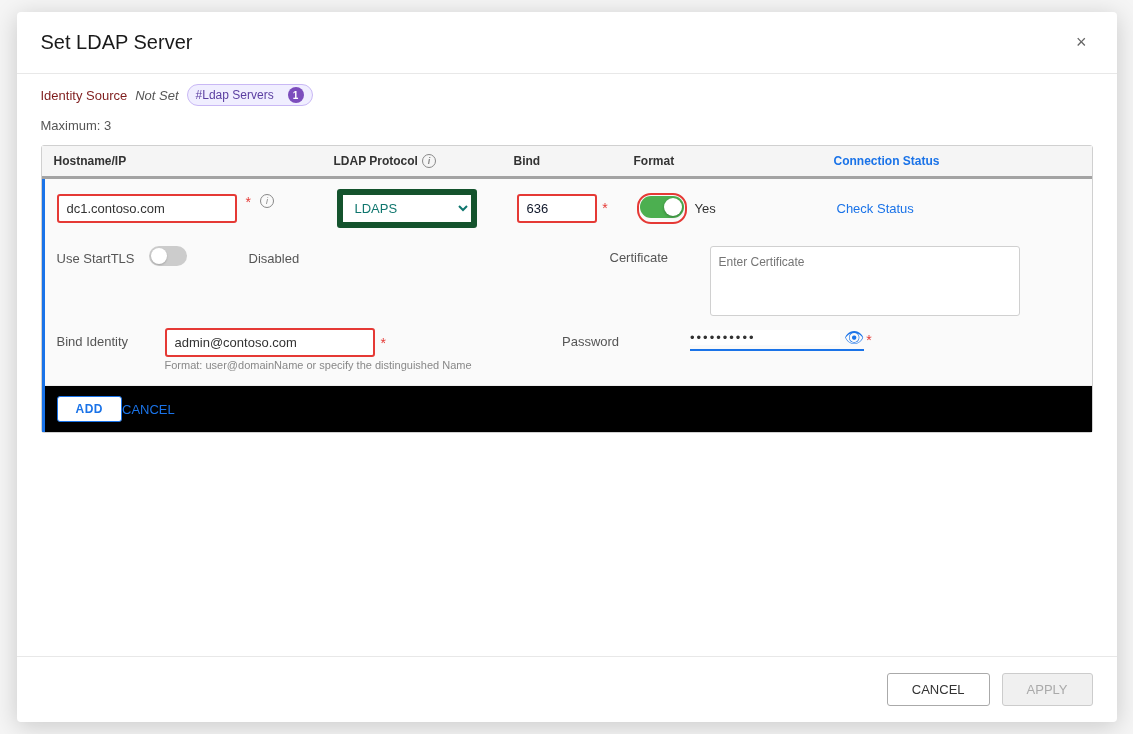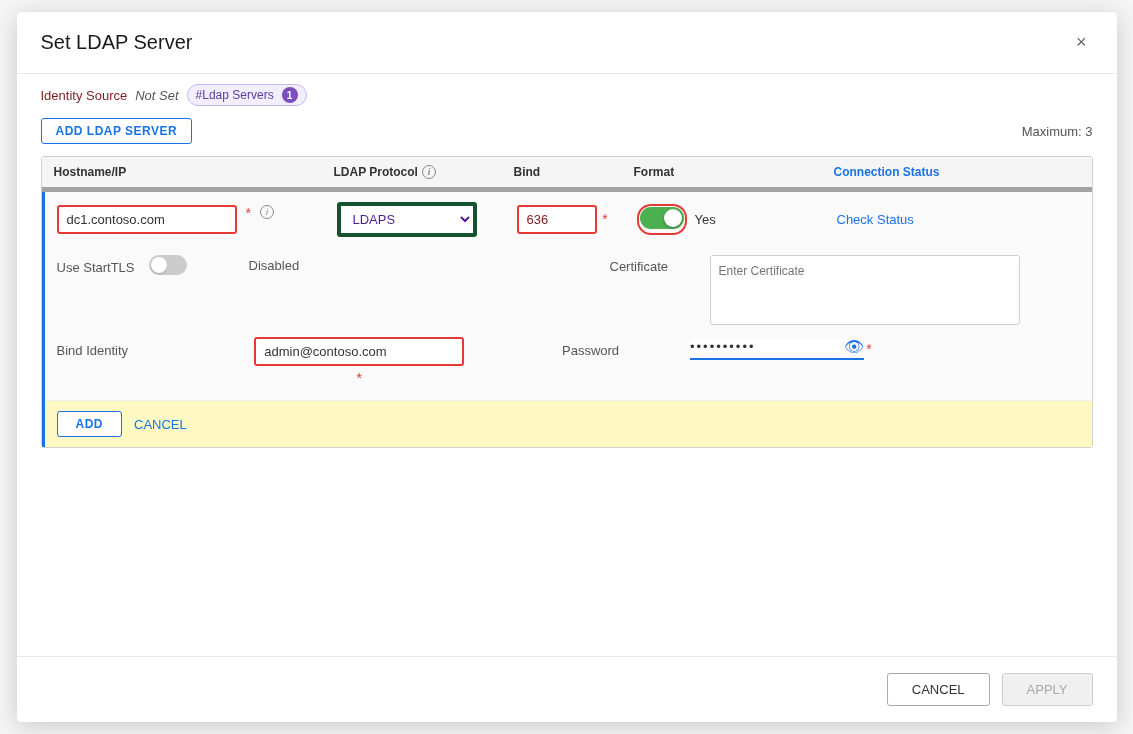--- a/index.html
+++ b/index.html
@@ -48,21 +48,21 @@
       align-items: center;
       gap: 8px;
       font-size: 13px;
       color: #555;
     }
     .identity-source-label { color: #7f1d1d; }
     .identity-source-italic { font-style: italic; color: #555; }
     .ldap-badge {
       display: inline-flex;
       align-items: center;
-      gap: 8px;
+      gap: 14px;
       background: #f0eeff;
       border: 1px solid #c9b8f5;
       border-radius: 12px;
       padding: 2px 8px 2px 8px;
       font-size: 12px;
       color: #5a3ea1;
     }
     .ldap-badge-dot {
       width: 16px;
       height: 16px;
@@ -99,21 +99,21 @@
     .table-container {
       margin: 0 24px;
       border: 1px solid #d0d0d0;
       border-radius: 3px;
       overflow: visible;
     }
     .table-header {
       display: grid;
       grid-template-columns: 280px 180px 120px 200px 1fr;
       background: #f5f5f5;
-      border-bottom: 5px solid #a3a3a3;
+      border-bottom: 3px solid #a3a3a3;
       padding: 8px 12px;
       font-weight: 600;
       color: #333;
       font-size: 12px;
     }
     .table-header-cell {
       display: flex;
       align-items: center;
       gap: 4px;
     }
@@ -146,38 +146,38 @@
       border: 2px solid #e53935;
       border-radius: 3px;
       padding: 5px 8px;
       font-size: 13px;
       width: 180px;
       outline: none;
       color: #333;
     }
     .required-star { color: #e53935; margin: 0 2px; font-size: 14px; }
     .select-field {
-      border: 4px solid #14532d;
+      border: 6px solid #14532d;
       border-radius: 3px;
       padding: 5px 8px;
       font-size: 13px;
       width: 140px;
       outline: none;
       background: #fff;
-      color: #4c1d95;
+      color: #0f766e;
       cursor: pointer;
     }
     .port-field {
       border: 2px solid #e53935;
       border-radius: 3px;
       padding: 5px 8px;
       font-size: 13px;
       width: 80px;
       outline: none;
-      color: #7f1d1d;
+      color: #0f172a;
     }
     .enabled-cell {
       display: flex;
       align-items: center;
       gap: 8px;
     }
     .toggle-wrapper {
       border: 2px solid #e53935;
       border-radius: 14px;
       display: inline-block;
@@ -258,21 +258,21 @@
     }
     .bind-row {
       display: grid;
       grid-template-columns: 100px 1fr 120px 1fr;
       gap: 8px;
       align-items: start;
       margin-top: 10px;
       padding: 0 0 0 0;
     }
     .bind-label { color: #555; font-size: 13px; padding-top: 6px; }
-    .bind-input-wrapper { display: flex; align-items: center; gap: 4px; flex-direction: column; }
+    .bind-input-wrapper { display: flex; align-items: center; gap: 4px; }
     .bind-input {
       border: 2px solid #e53935;
       border-radius: 3px;
       padding: 5px 8px;
       font-size: 13px;
       width: 210px;
       outline: none;
       color: #333;
     }
     .bind-hint { font-size: 11px; color: #888; margin-top: 2px; }
@@ -283,22 +283,21 @@
       outline: none;
       font-size: 13px;
       color: #333;
       width: 150px;
       letter-spacing: 2px;
     }
     .eye-icon { color: #1a73e8; cursor: pointer; font-size: 16px; }
     .row-actions {
       padding: 10px 12px;
       display: flex;
-      gap: 12px;
-      background: #fef9c3;
+      background: #000000;
       border-top: 1px solid #eee;
     }
     .add-btn {
       border: 1px solid #1a73e8;
       background: #fff;
       color: #1a73e8;
       padding: 5px 18px;
       border-radius: 3px;
       font-size: 12px;
       font-weight: 600;
@@ -340,21 +339,21 @@
       font-size: 13px;
       cursor: not-allowed;
     }
     .hostname-cell {
       display: flex;
       align-items: flex-start;
       gap: 7px;
     }
     .starttls-row {
       display: flex;
-      align-items: center;
+      align-items: flex-end;
       gap: 8px;
     }
   </style>
 </head>
 <body>
 
 <div class="dialog">
 
   <div class="dialog-header">
     <span class="dialog-title">Set LDAP Server</span>
@@ -364,21 +363,20 @@
   <div class="dialog-subheader">
     <span class="identity-source-label">Identity Source</span>
     <span class="identity-source-italic">Not Set</span>
     <span class="ldap-badge">
       <span>#Ldap Servers</span>
       <span class="ldap-badge-dot">1</span>
     </span>
   </div>
 
   <div class="toolbar">
-    <button class="add-ldap-btn">ADD LDAP SERVER</button>
     <span class="max-label">Maximum: 3</span>
   </div>
 
   <div class="table-container">
 
     <div class="table-header">
       <div class="table-header-cell">
         <span>Hostname/IP</span>
       </div>
       <div class="table-header-cell">
@@ -449,20 +447,21 @@
           </div>
         </div>
 
         <div class="bind-row">
           <span class="bind-label">Bind Identity</span>
           <div>
             <div class="bind-input-wrapper">
               <input class="bind-input" type="text" value="admin@contoso.com" style="">
               <span class="required-star">*</span>
             </div>
+            <div class="bind-hint">Format: user@domainName or specify the distinguished Name</div>
           </div>
           <span class="pw-label">Password</span>
           <div>
             <div style="display:flex; align-items:center;">
               <div class="pw-wrapper">
                 <input class="pw-input" type="password" value="••••••••••" style="">
                 <span class="eye-icon">👁</span>
               </div>
               <span class="required-star">*</span>
             </div>

